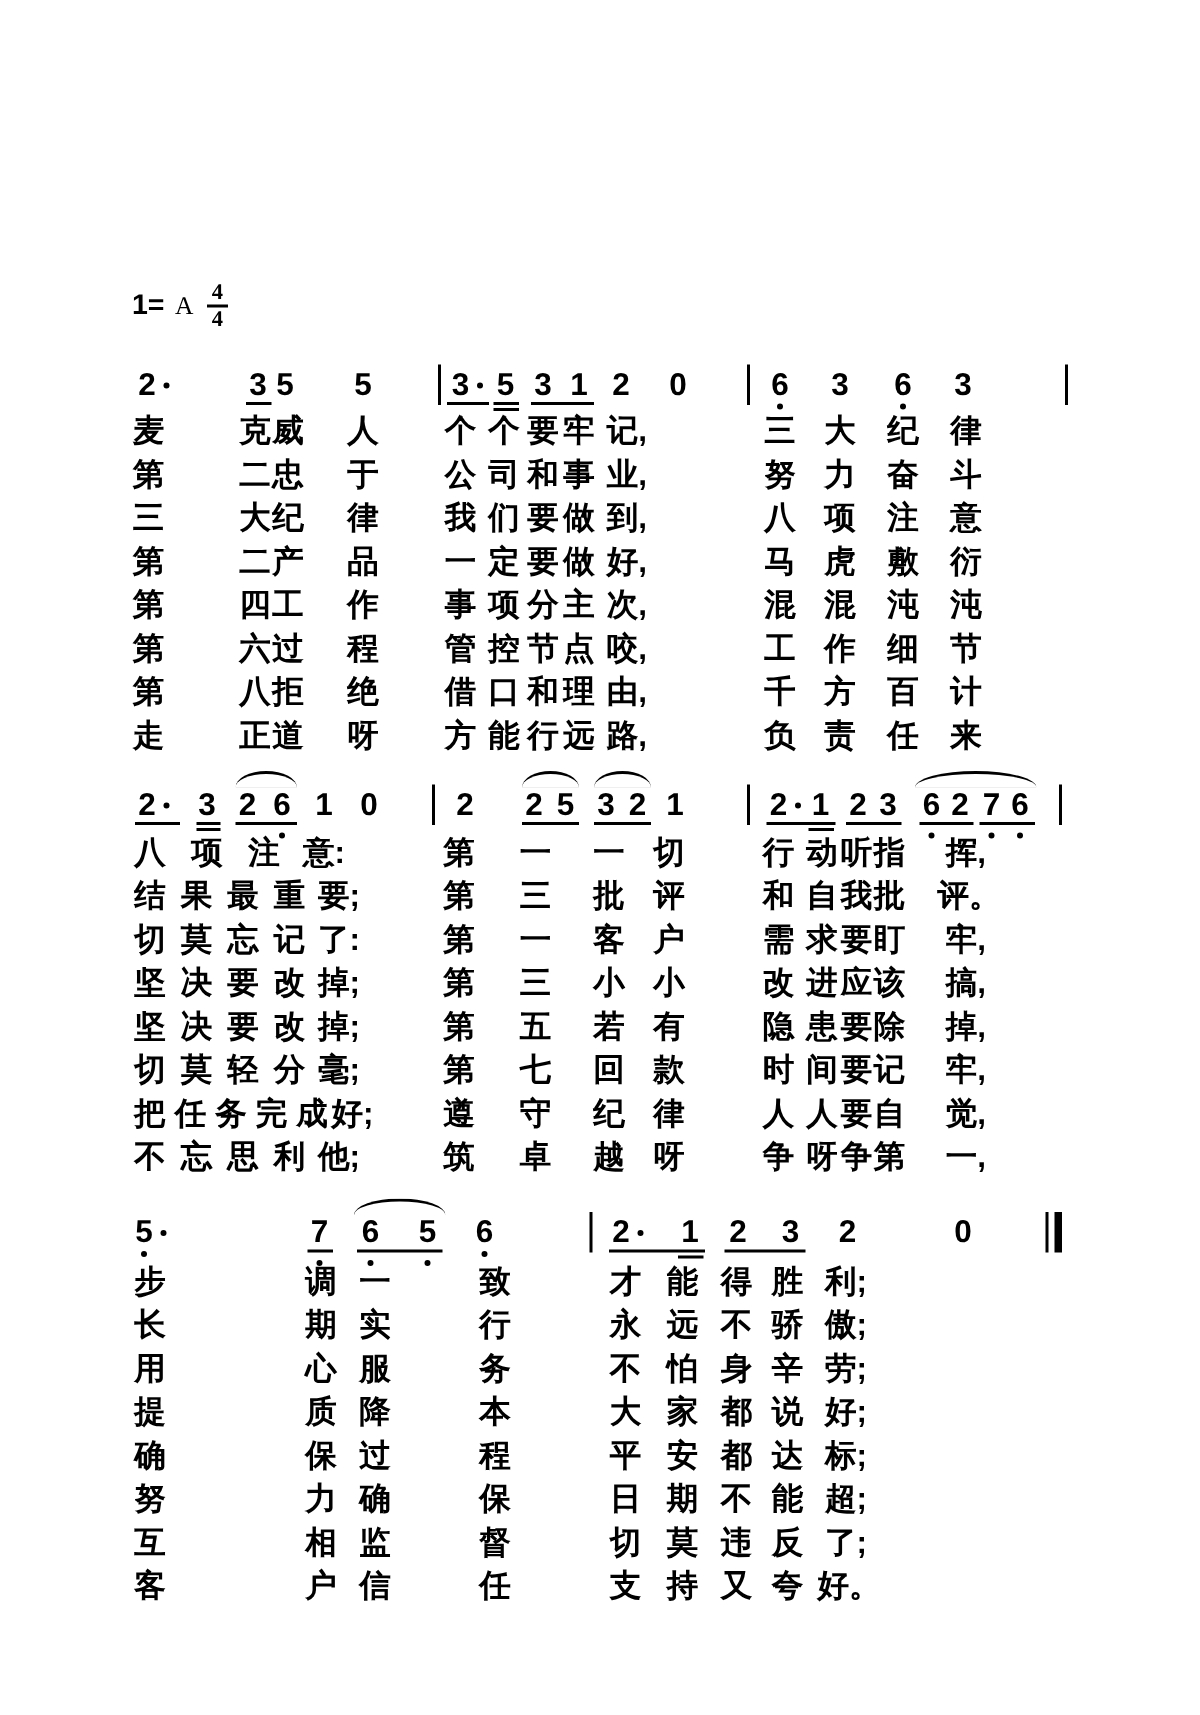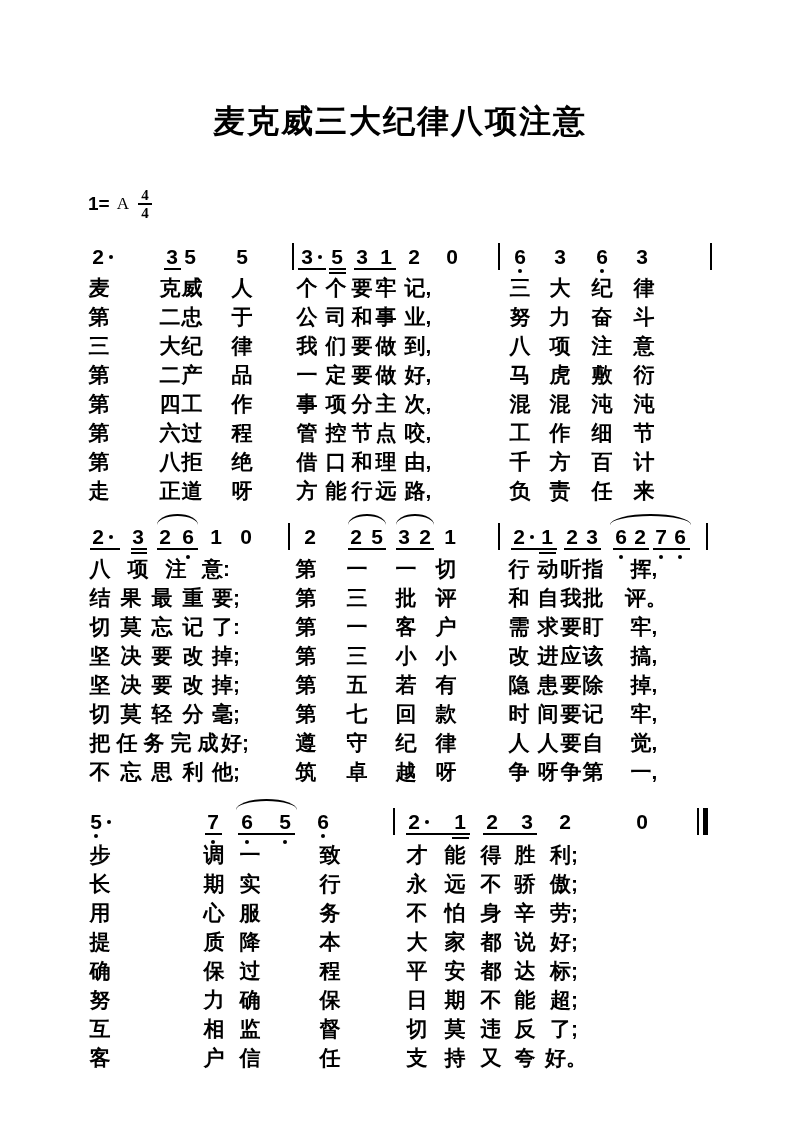--- a/index.html
+++ b/index.html
@@ -22,21 +22,20 @@
        transform:translateX(-50%);}
   .slur{position:absolute;height:9px;border-top:2px solid #000;
         border-radius:50% 50% 0 0 / 100% 100% 0 0;}
   .bar{position:absolute;width:2px;background:#000;}
   .bar.thick{width:5px;}
 </style>
 </head>
 <body>
 
 <div id="sheet">
-  <div class="title">麦克威三大纪律八项注意</div>
   <div class="keysig">
     <span class="prefix">1=</span>
     <span class="tonic">A</span>
     <span class="frac">
       <span>4</span>
       <span class="fline"></span>
       <span>4</span>
     </span>
   </div>
   <div id="score">

